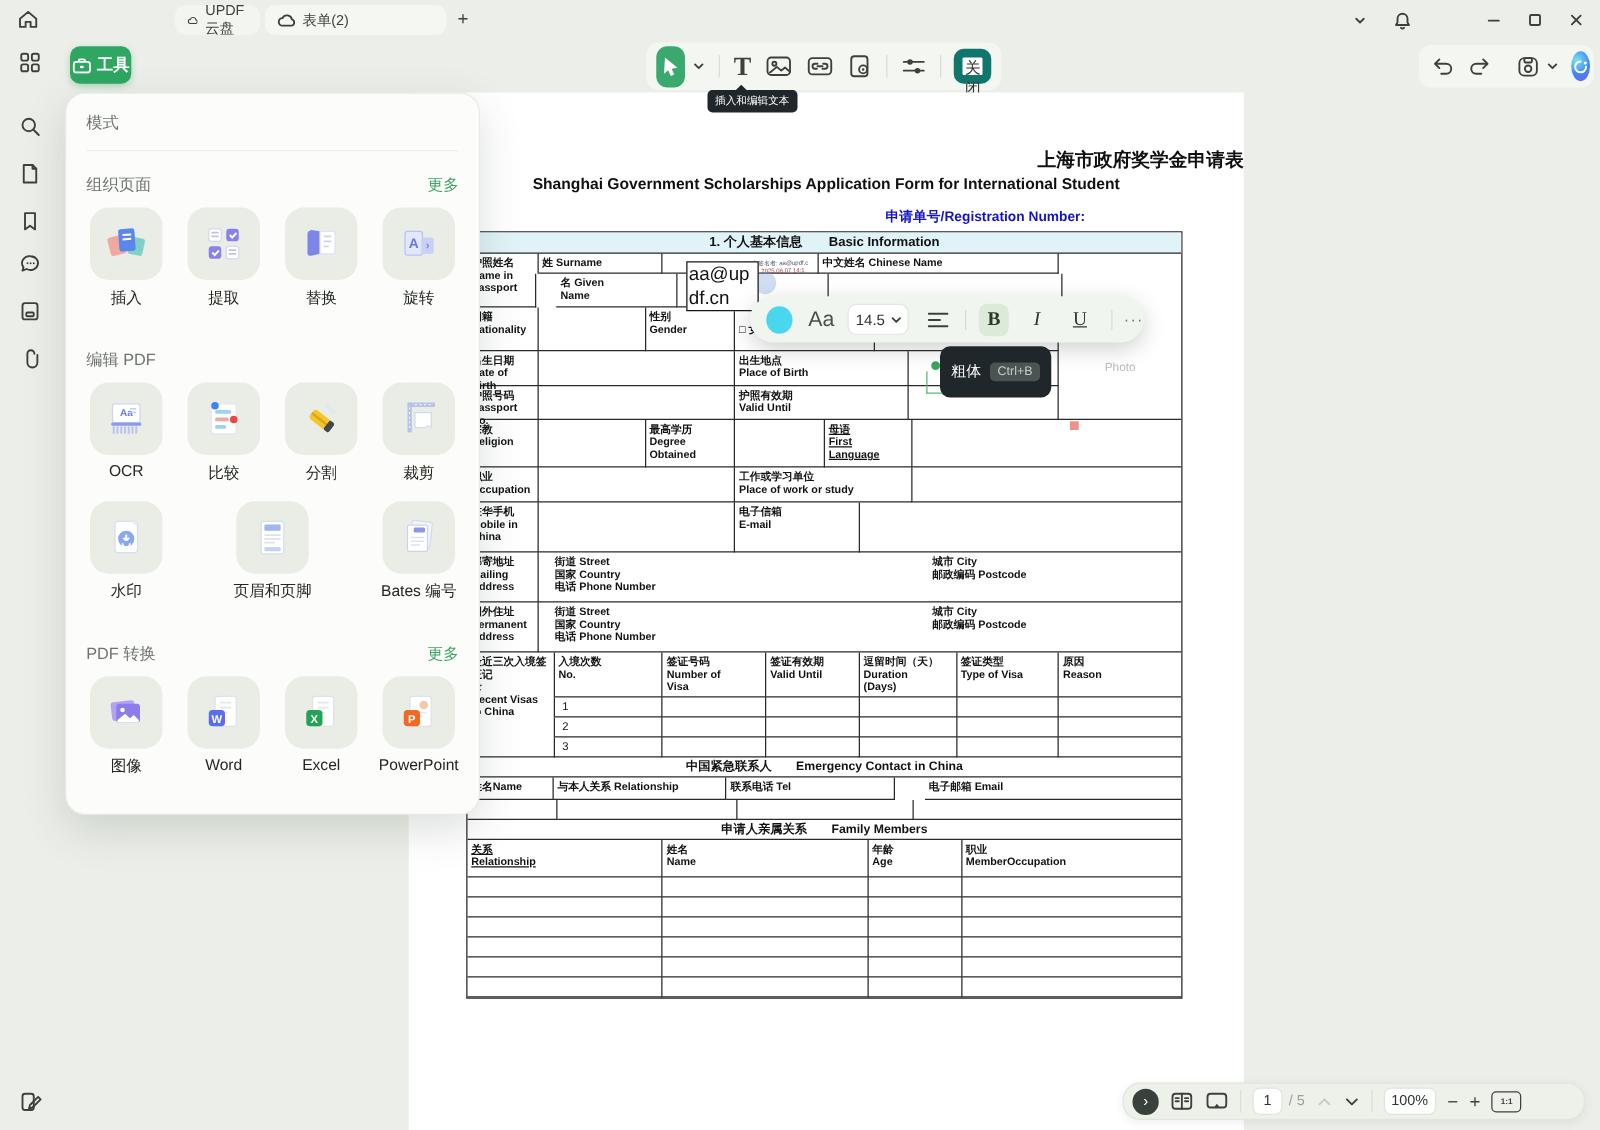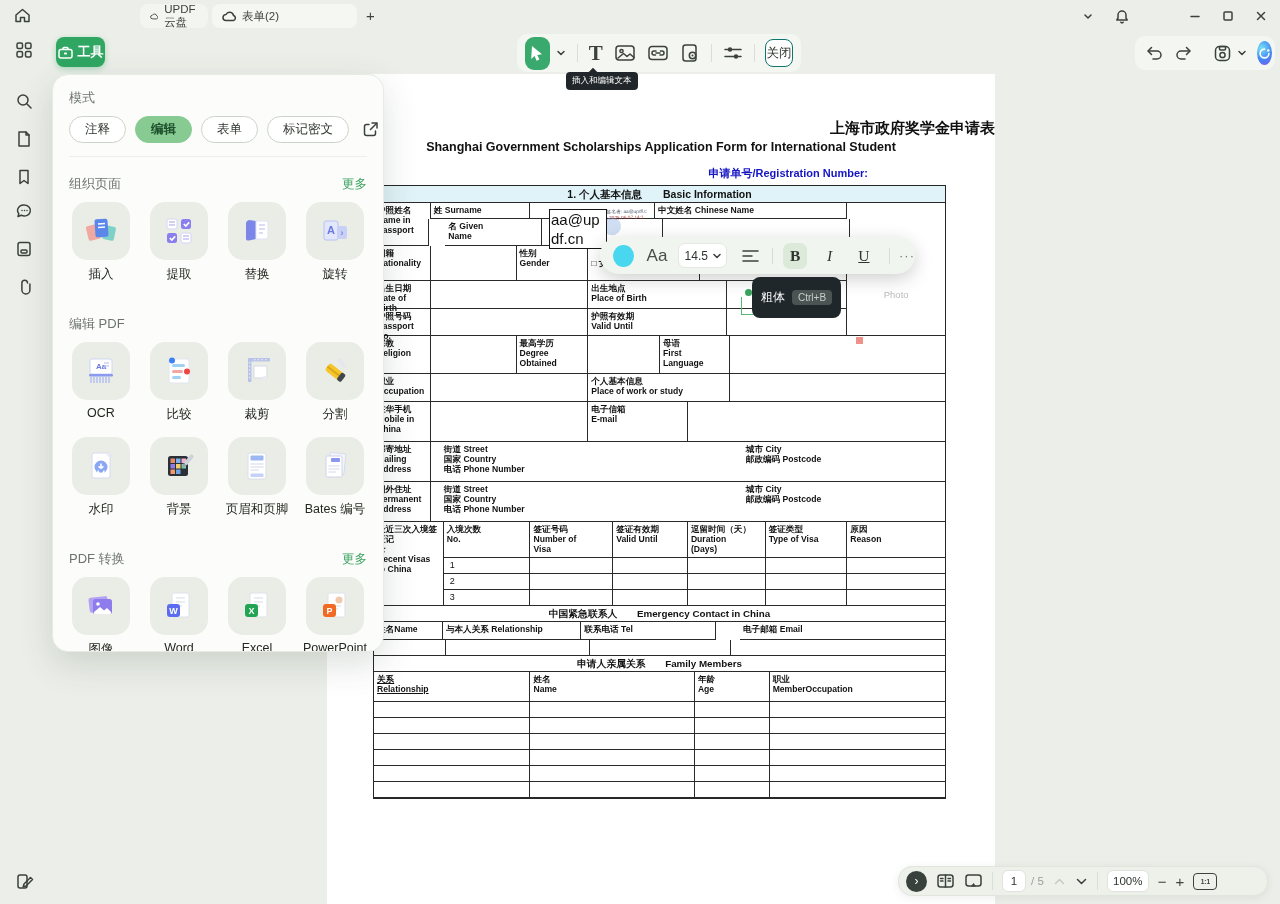--- a/index.html
+++ b/index.html
@@ -20,21 +20,21 @@
 #win-chevron{left:1081px}#win-bell{left:1114px}#win-min{left:1188px}#win-max{left:1221px}#win-close{left:1254px}
 
 
 #toolbar{position:absolute;left:0;top:32px;width:1280px;height:42px}
 #grid-icon{position:absolute;left:15px;top:9px}
 #tools-btn{position:absolute;left:56px;top:5px;width:49px;height:30px;background:#2fa662;border:none;border-radius:8px;color:#fff;font-size:13px;font-weight:bold;display:flex;align-items:center;gap:5px;justify-content:center;box-shadow:0 2px 6px rgba(47,166,98,.35)}
 #center-tools{position:absolute;left:517px;top:2px;width:284px;height:38px;background:#f3f6f1;border-radius:10px;display:flex;align-items:center;padding:0 8px;gap:11px}
 #select-tool{width:33px;height:33px;background:#3aa96d;border:none;border-radius:9px;display:flex;align-items:center;justify-content:center}
 .tdiv{width:1px;height:18px;background:#d9ded7}
 .tbtn{background:none;border:none;display:flex;align-items:center;justify-content:center}
-#close-mode-btn{width:36px;height:28px;background:#fdfefd;border:1px solid #0f766e;border-radius:8px;font-size:12.5px;color:#2f352f}
+#close-mode-btn{width:36px;height:28px;background:#fdfefd;border:7px solid #0f766e;border-radius:8px;font-size:12.5px;color:#2f352f}
 #right-tools{position:absolute;left:1135px;top:4px;width:140px;height:34px;background:#f3f6f1;border-radius:10px;display:flex;align-items:center;gap:10px;padding:0 10px}
 #ai-btn{width:24px;height:24px;border-radius:50%;background:radial-gradient(circle at 30% 30%,#79e2f5,#3f86f4 55%,#7a5ef0);display:flex;align-items:center;justify-content:center;border:none}
 #insert-tooltip{position:absolute;left:566px;top:72px;background:#20262a;color:#fff;font-size:8.5px;padding:3px 6px;border-radius:4px;z-index:40}
 #insert-tooltip:before{content:"";position:absolute;top:-3px;left:24px;width:6px;height:6px;background:#20262a;transform:rotate(45deg)}
 
 
 .side-ic{position:absolute;left:15px}
 
 
 #tools-panel{position:absolute;left:52px;top:74px;width:332px;height:578px;background:#fcfdfb;border:1px solid #e7ebe4;border-radius:16px;box-shadow:0 12px 34px rgba(40,60,45,.16);z-index:20;padding:14px 16px;overflow:hidden}
@@ -218,39 +218,39 @@
           <div>&nbsp;</div>
         </div>
         <div class="tcell" style="width: 72px;">
           <div>最高学历</div>
           <div>Degree</div>
           <div>Obtained</div>
         </div>
         <div class="tcell" style="width: 72px;">
           <div>&nbsp;</div>
         </div>
-        <div class="tcell" style="width: 70px;">
+        <div class="tcell" style="width: 70px; text-decoration: underline;">
           <div>母语</div>
           <div>First</div>
           <div>Language</div>
         </div>
         <div class="tcell nr" style="width: 216px;">
           <div>&nbsp;</div>
         </div>
       </div>
       <div class="trow" style="height: 28px;">
         <div class="tcell" style="width: 57px;">
           <div>职业</div>
           <div>Occupation</div>
         </div>
         <div class="tcell" style="width: 158px;">
           <div>&nbsp;</div>
         </div>
         <div class="tcell" style="width: 142px;">
-          <div>个人基本信息</div>
+          <div>工作或学习单位</div>
           <div>Place of work or study</div>
         </div>
         <div class="tcell nr" style="width: 216px;">
           <div>&nbsp;</div>
         </div>
       </div>
       <div class="trow" style="height: 40px;">
         <div class="tcell" style="width: 57px;">
           <div>在华手机</div>
           <div>Mobile in</div>
@@ -767,35 +767,20 @@
 </button>
 <button class="tbtn" id="stylus-icon">
   <svg width="20" height="20" viewBox="0 0 20 20">
       <rect class="ic" x="3" y="3" width="9" height="13" rx="2"></rect>
       <path class="ic" d="M9,12 L15.5,5.5 L17.5,7.5 L11,14 l-2.8,0.8 z"></path>
     </svg>
 </button>
 
 <div id="tools-panel">
   <div class="sec-label">模式</div>
-  <div id="mode-row">
-    <span id="chips-host" style="display:flex;gap:9px">
-        <button class="chip">注释</button>
-        <button class="chip active">编辑</button>
-        <button class="chip">表单</button>
-        <button class="chip">标记密文</button>
-      </span>
-    <button id="ext-btn">
-      <svg width="19" height="19" viewBox="0 0 19 19">
-          <path class="ic" d="M8,4.5 H5.5 a2,2 0 0 0 -2,2 v7 a2,2 0 0 0 2,2 h7 a2,2 0 0 0 2,-2 V11"></path>
-          <polyline class="ic" points="11,3 16,3 16,8"></polyline>
-          <line class="ic" x1="9.5" y1="9.5" x2="15.5" y2="3.5"></line>
-        </svg>
-    </button>
-  </div>
   <hr class="panel-div">
   <div id="panel-sections">
       <div class="sec-head">
         <span class="sec-label">组织页面</span>
         <button class="sec-more">更多</button>
       </div>
       <div class="card-grid">
         <button class="tool-item">
           <div class="tool-card">
             <svg width="36" height="34" viewBox="0 0 36 34">
@@ -875,73 +860,53 @@
               <rect x="10" y="22" width="9" height="3" rx="1.5" fill="#9fd1f7"></rect>
               <circle cx="10" cy="6.5" r="3" fill="#3b82f6"></circle>
               <circle cx="25" cy="17.5" r="3" fill="#ef4444"></circle>
             </svg>
           </div>
           <div class="tool-label">比较</div>
         </button>
         <button class="tool-item">
           <div class="tool-card">
             <svg width="34" height="34" viewBox="0 0 34 34">
-              <rect x="8" y="4" width="3.5" height="24" rx="1" fill="#b9c3e8"></rect>
-              <rect x="8" y="4" width="22" height="3.5" rx="1" fill="#b9c3e8"></rect>
-              <path d="M9.7,8 v18 M14,5.7 h14" stroke="#fff" stroke-width="0.8" stroke-dasharray="1.5 2.2"></path>
-              <path d="M14,12 h13 v12 q-3,-2.5 -5,0 h-8 z" fill="#fff" stroke="#d5d9e4"></path>
-              <path d="M27,24 q-3,-2.5 -5,0 l2.5,2.5 z" fill="#e8ebf2"></path>
-            </svg>
-          </div>
-          <div class="tool-label">裁剪</div>
-        </button>
-        <button class="tool-item">
-          <div class="tool-card">
-            <svg width="34" height="34" viewBox="0 0 34 34">
               <path d="M22,4 l7,8 -3,2 -7,-8 z" fill="#e3e7ee"></path>
               <g transform="rotate(38 17 19)">
                 <rect x="7" y="14" width="20" height="9" rx="2.5" fill="#f5c52a"></rect>
                 <rect x="7" y="17.5" width="20" height="2" fill="#d9a816"></rect>
                 <rect x="22" y="14" width="5" height="9" rx="1.5" fill="#3f4750"></rect>
               </g>
             </svg>
           </div>
           <div class="tool-label">分割</div>
         </button>
         <button class="tool-item">
           <div class="tool-card">
             <svg width="34" height="34" viewBox="0 0 34 34">
+              <rect x="8" y="4" width="3.5" height="24" rx="1" fill="#b9c3e8"></rect>
+              <rect x="8" y="4" width="22" height="3.5" rx="1" fill="#b9c3e8"></rect>
+              <path d="M9.7,8 v18 M14,5.7 h14" stroke="#fff" stroke-width="0.8" stroke-dasharray="1.5 2.2"></path>
+              <path d="M14,12 h13 v12 q-3,-2.5 -5,0 h-8 z" fill="#fff" stroke="#d5d9e4"></path>
+              <path d="M27,24 q-3,-2.5 -5,0 l2.5,2.5 z" fill="#e8ebf2"></path>
+            </svg>
+          </div>
+          <div class="tool-label">裁剪</div>
+        </button>
+        <button class="tool-item">
+          <div class="tool-card">
+            <svg width="34" height="34" viewBox="0 0 34 34">
               <rect x="8" y="4" width="18" height="25" rx="2" fill="#fff" stroke="#d6dcf2"></rect>
               <path d="M21,4 h5 v5 z" fill="#e8ecf8"></path>
               <circle cx="17" cy="18" r="6.5" fill="#8aa7f5"></circle>
               <path d="M17,14.5 v5 m0,0 l-2.4,-2.2 m2.4,2.2 l2.4,-2.2" stroke="#fff" stroke-width="1.6" fill="none"></path>
               <path d="M14,21.5 a3,3 0 0 0 6,0" stroke="#fff" stroke-width="1.4" fill="none"></path>
             </svg>
           </div>
           <div class="tool-label">水印</div>
-        </button>
-        <button class="tool-item">
-          <div class="tool-card">
-            <svg width="34" height="34" viewBox="0 0 34 34">
-              <rect x="6" y="7" width="20" height="20" rx="2.5" fill="#2b3036"></rect>
-              <rect x="8.5" y="9.5" width="4.5" height="4.5" fill="#e88a6a"></rect>
-              <rect x="14" y="9.5" width="4.5" height="4.5" fill="#7ab2f2"></rect>
-              <rect x="19.5" y="9.5" width="4.5" height="4.5" fill="#f2b0c9"></rect>
-              <rect x="8.5" y="15" width="4.5" height="4.5" fill="#8e7ae8"></rect>
-              <rect x="14" y="15" width="4.5" height="4.5" fill="#f2cf6b"></rect>
-              <rect x="19.5" y="15" width="4.5" height="4.5" fill="#6fd0b2"></rect>
-              <rect x="8.5" y="20.5" width="4.5" height="4.5" fill="#f2986b"></rect>
-              <rect x="14" y="20.5" width="4.5" height="4.5" fill="#6fa3e8"></rect>
-              <g transform="rotate(40 25 13)">
-                <rect x="23" y="4" width="4" height="12" rx="1.5" fill="#cdd3da"></rect>
-                <path d="M23,16 h4 l-2,5 z" fill="#9aa2ab"></path>
-              </g>
-            </svg>
-          </div>
-          <div class="tool-label">背景</div>
         </button>
         <button class="tool-item">
           <div class="tool-card">
             <svg width="34" height="34" viewBox="0 0 34 34">
               <rect x="8" y="4" width="18" height="26" rx="2" fill="#fff" stroke="#d9dee8"></rect>
               <rect x="10.5" y="6.5" width="13" height="5" rx="1" fill="#9db7f2"></rect>
               <line x1="10.5" y1="15" x2="23.5" y2="15" stroke="#dde3ee" stroke-width="1.4"></line>
               <line x1="10.5" y1="18" x2="23.5" y2="18" stroke="#dde3ee" stroke-width="1.4"></line>
               <line x1="10.5" y1="21" x2="19" y2="21" stroke="#dde3ee" stroke-width="1.4"></line>
               <rect x="10.5" y="24.5" width="13" height="3.5" rx="1" fill="#c3d2f6"></rect>

